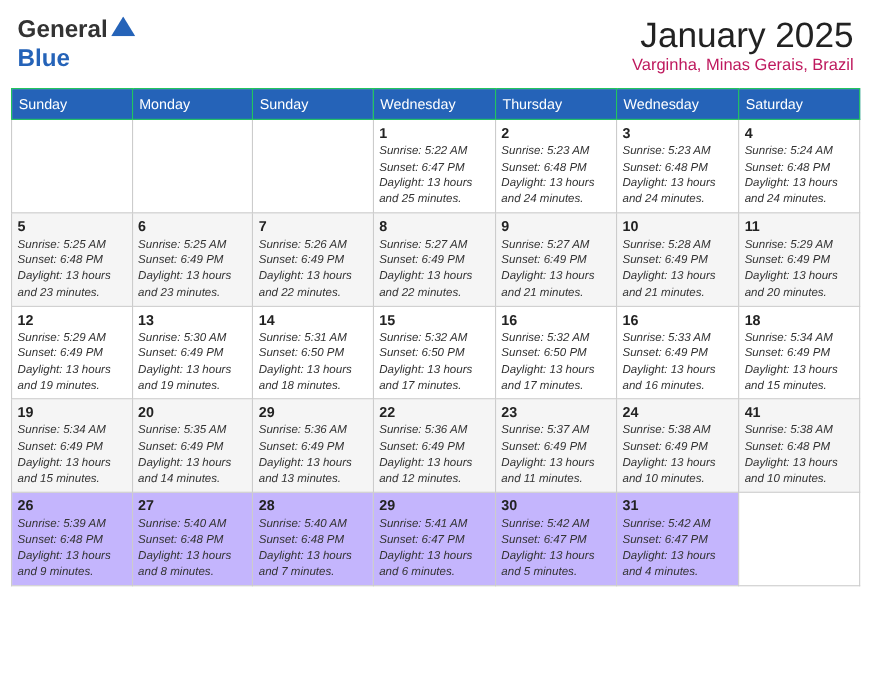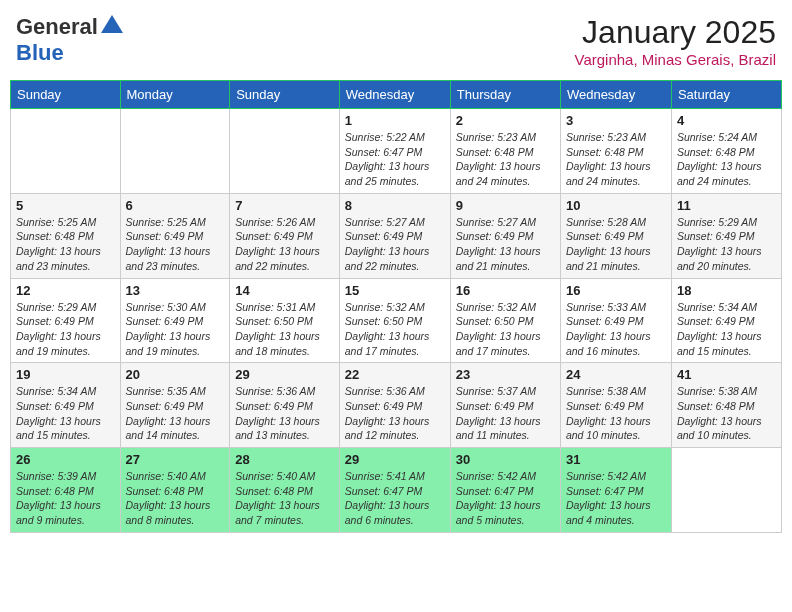--- a/index.html
+++ b/index.html
@@ -72,21 +72,21 @@
     .day-info {
       font-size: 10.5px;
       color: #333;
       line-height: 1.4;
       font-style: italic;
     }
     .empty-cell {
       background: #fff !important;
     }
     .last-row td {
-      background: #86efac;
+      background: #c4b5fd;
     }
   </style>
 </head>
 <body>
 
 <div class="header">
   <div class="logo">
     <div class="logo-line">
       <span style="font-size:22px;font-weight:bold;color:#333;">General</span>
       <span style="display:inline-block;margin-left:3px;margin-bottom:2px;">

